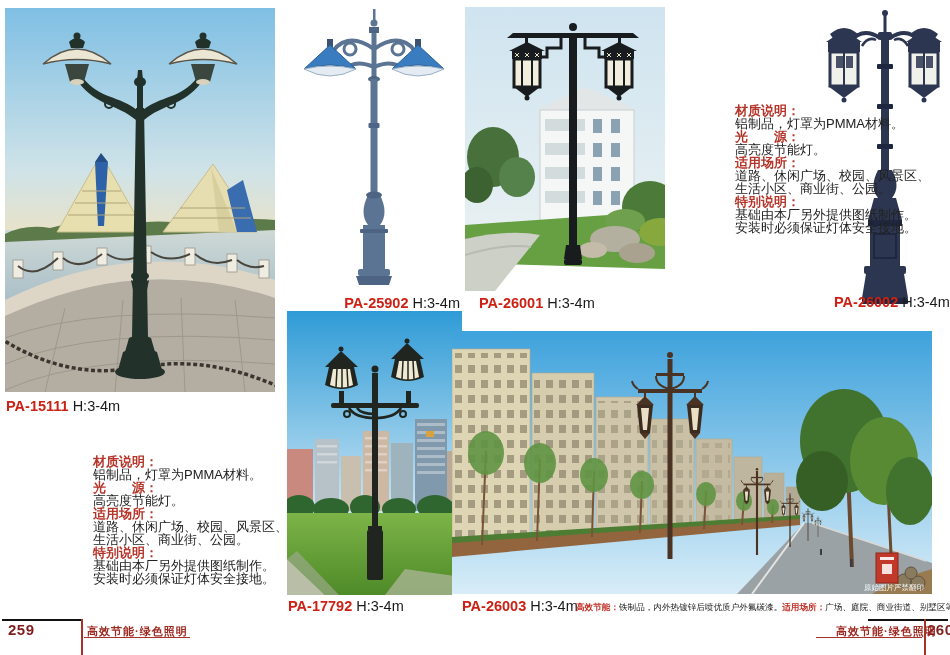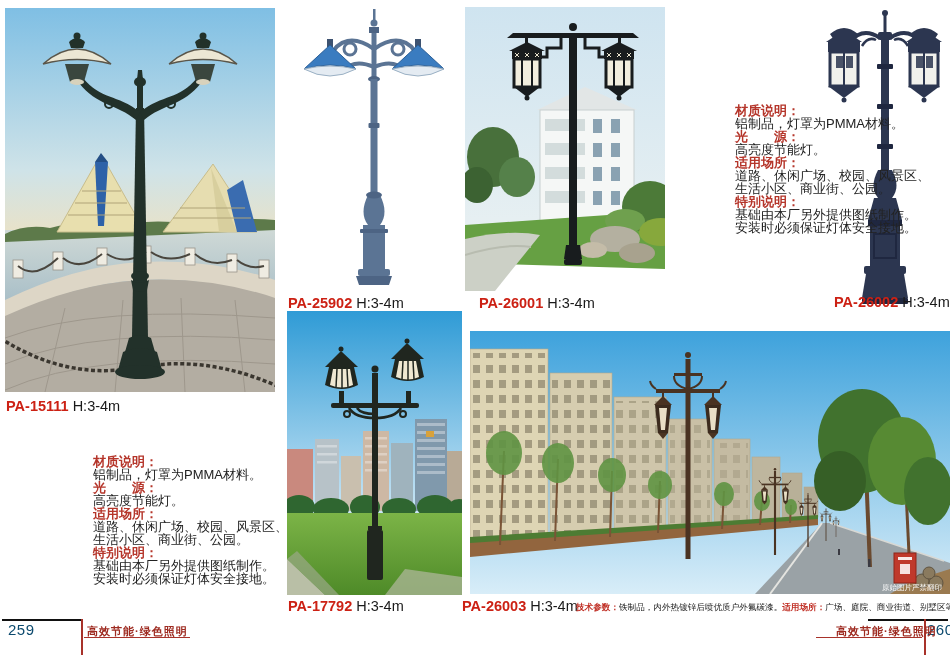--- a/index.html
+++ b/index.html
@@ -3,28 +3,28 @@
 <meta charset="utf-8">
 <style>
   *{margin:0;padding:0;box-sizing:border-box}
   html,body{width:950px;height:655px;background:#ffffff;overflow:hidden}
   body{position:relative;font-family:"Liberation Sans","DejaVu Sans",sans-serif;color:#1a1a1a}
   .photo{position:absolute;overflow:hidden;background:#fff}
   .photo svg{display:block}
   .plabel{position:absolute;white-space:nowrap;font-size:14.5px}
   .pcode{color:#cc2114;font-weight:bold}
   .pheight{color:#1a1a1a;margin-left:4px}
-  .center{text-align:left}
+  .center{text-align:right}
   .spec{position:absolute;font-size:13px;line-height:13px;color:#222;white-space:nowrap}
   .spec .red{color:#b5352a;font-weight:bold}
   .technote{position:absolute;font-size:8.6px;color:#222;white-space:nowrap;top:602px}
   .technote .red{color:#c03026;font-weight:bold}
   
   .f-rule{position:absolute;background:#111;height:1.6px}
-  .f-num{position:absolute;font-size:15px;font-weight:normal;color:#0c4a6e;letter-spacing:.5px}
+  .f-num{position:absolute;font-size:15px;font-weight:bold;color:#7f1d1d;letter-spacing:.5px}
   .f-vline{position:absolute;width:1.5px;background:#a8322a}
   .f-slogan{position:absolute;font-size:11px;font-weight:bold;color:#9e2b21;letter-spacing:1px;white-space:nowrap}
   .f-under{position:absolute;height:1.4px;background:#a8322a}
 </style>
 </head>
 <body>
 
 <div class="photo" style="left:5px;top:8px;width:270px;height:384px">
 <svg viewBox="0 0 270 384" width="270" height="384">
  <defs>
@@ -388,21 +388,21 @@
    <line x1="116" y1="50" x2="115" y2="68" stroke="#20261f" stroke-width="1.5"></line>
    <line x1="121" y1="50" x2="121" y2="69" stroke="#20261f" stroke-width="1.5"></line>
    <line x1="126" y1="50" x2="127" y2="68" stroke="#20261f" stroke-width="1.5"></line>
    <polygon points="104,48 137,48 120,32"></polygon>
    <circle cx="120" cy="30" r="2.5"></circle>
   </g>
  </g>
 </svg>
 </div>
 
-<div class="photo" style="left:470px;top:331px;width:480px;height:303px">
+<div class="photo" style="left:452px;top:331px;width:480px;height:303px">
 <svg viewBox="0 0 480 263" width="480" height="263">
  <defs>
   <linearGradient id="g6sky" x1="0" y1="0" x2="0" y2="1">
           <stop offset="0" stop-color="#3ea2dc"></stop>
           <stop offset="1" stop-color="#d8edf8"></stop>
         </linearGradient>
   <pattern id="winp" width="13" height="15" patternUnits="userSpaceOnUse">
           <rect x="3" y="4" width="7" height="8" fill="#9a9278"></rect>
         </pattern>
   <g id="lamp6def">
@@ -508,21 +508,21 @@
 <div class="plabel" style="left:834px;top:294px">
   <span class="pcode">PA-26002</span><span class="pheight">H:3-4m</span>
 </div>
 <div class="plabel" style="left:288px;top:598px">
   <span class="pcode">PA-17792</span><span class="pheight">H:3-4m</span>
 </div>
 <div class="plabel" style="left:462px;top:598px">
   <span class="pcode">PA-26003</span><span class="pheight">H:3-4m</span>
 </div>
 <div class="technote" style="left:576px">
-  <span class="red">技术参数：</span><span>铁制品，内外热镀锌后喷优质户外氟碳漆。</span><span class="red">适用场所：</span><span>广场、庭院、商业街道、别墅区等场所。</span>
+  <span class="red">高效节能：</span><span>铁制品，内外热镀锌后喷优质户外氟碳漆。</span><span class="red">适用场所：</span><span>广场、庭院、商业街道、别墅区等场所。</span>
 </div>
 
 <div class="spec" style="left:93px;top:455px">
   <div class="red">材质说明：</div>
   <div>铝制品，灯罩为PMMA材料。</div>
   <div class="red">光　　源：</div>
   <div>高亮度节能灯。</div>
   <div class="red">适用场所：</div>
   <div>道路、休闲广场、校园、风景区、</div>
   <div>生活小区、商业街、公园。</div>

